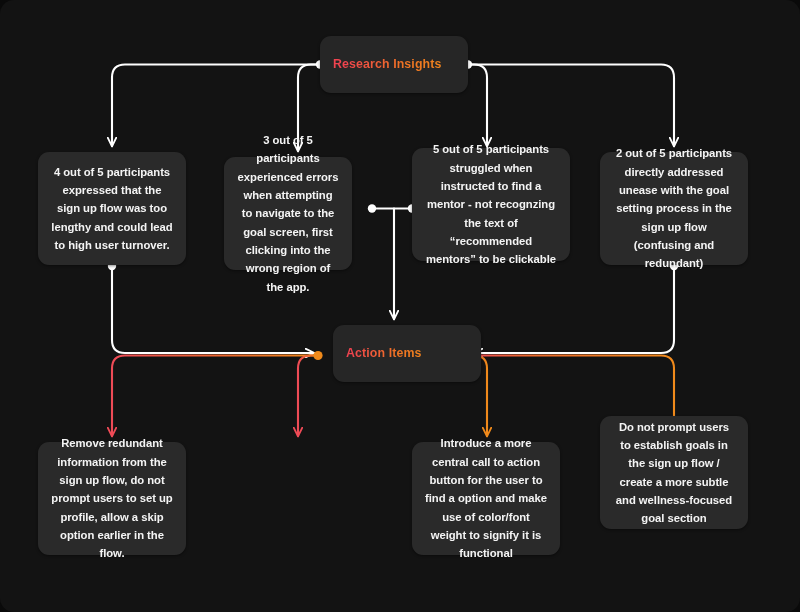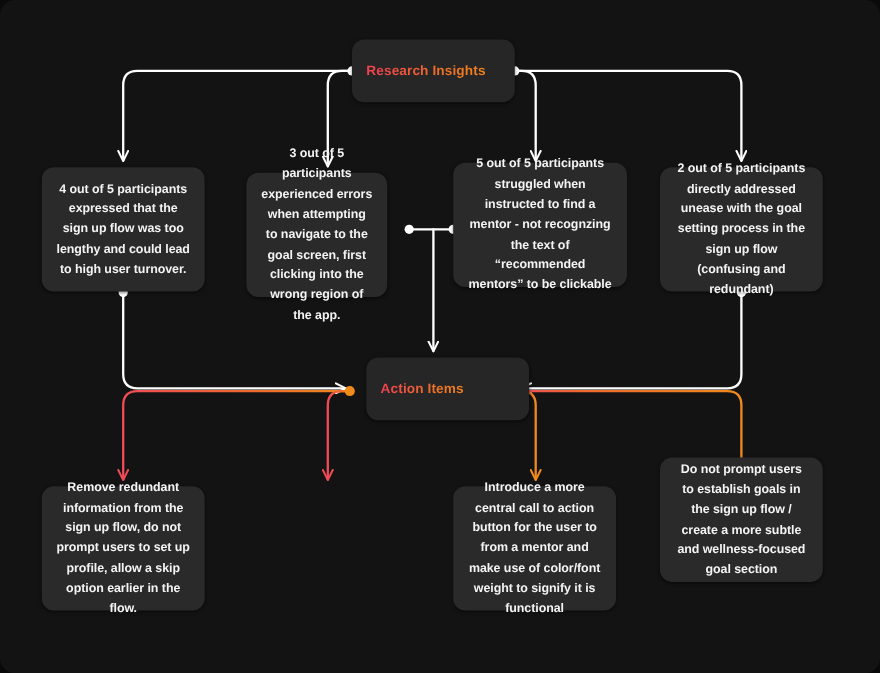--- a/index.html
+++ b/index.html
@@ -168,19 +168,19 @@
   </div>
 
   <div class="node title-node" id="node-action-items">
     <span class="node-text title-text">Action Items</span>
   </div>
 
   <div class="node" id="node-action-0">
     <span class="node-text">Remove redundant information from the sign up flow, do not prompt users to set up profile, allow a skip option earlier in the flow.</span>
   </div>
   <div class="node" id="node-action-2">
-    <span class="node-text">Introduce a more central call to action button for the user to from a mentor and make use of color/font weight to signify it is functional</span>
+    <span class="node-text">Introduce a more central call to action button for the user to find a option and make use of color/font weight to signify it is functional</span>
   </div>
   <div class="node" id="node-action-3">
     <span class="node-text">Do not prompt users to establish goals in the sign up flow / create a more subtle and wellness-focused goal section</span>
   </div>
 
 </div>
 
 </body></html>

